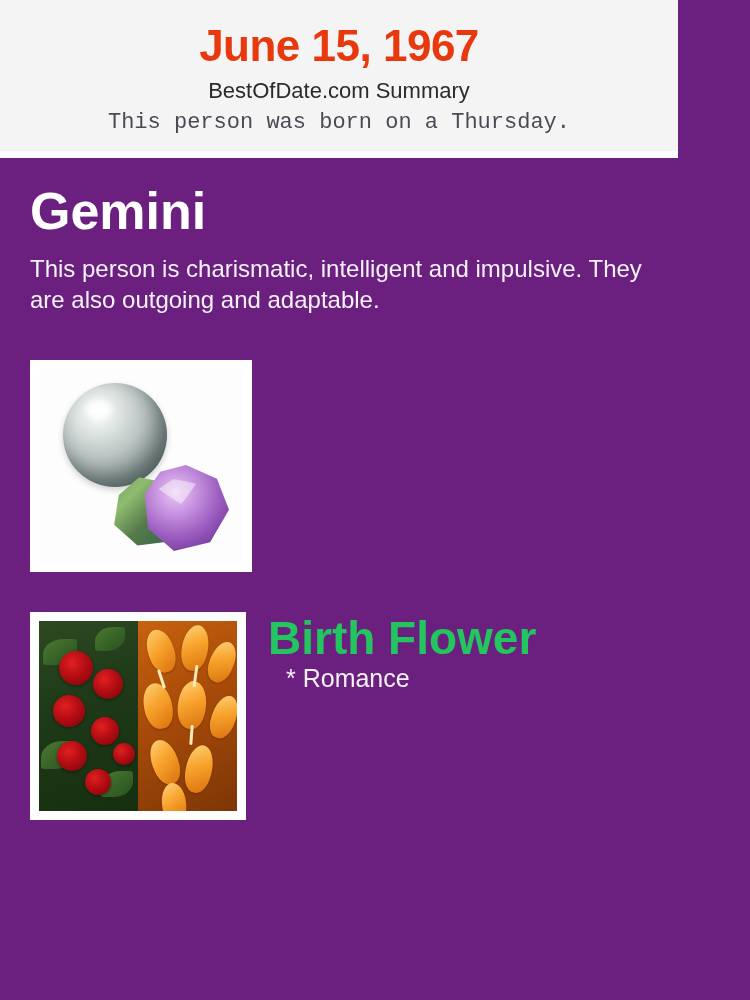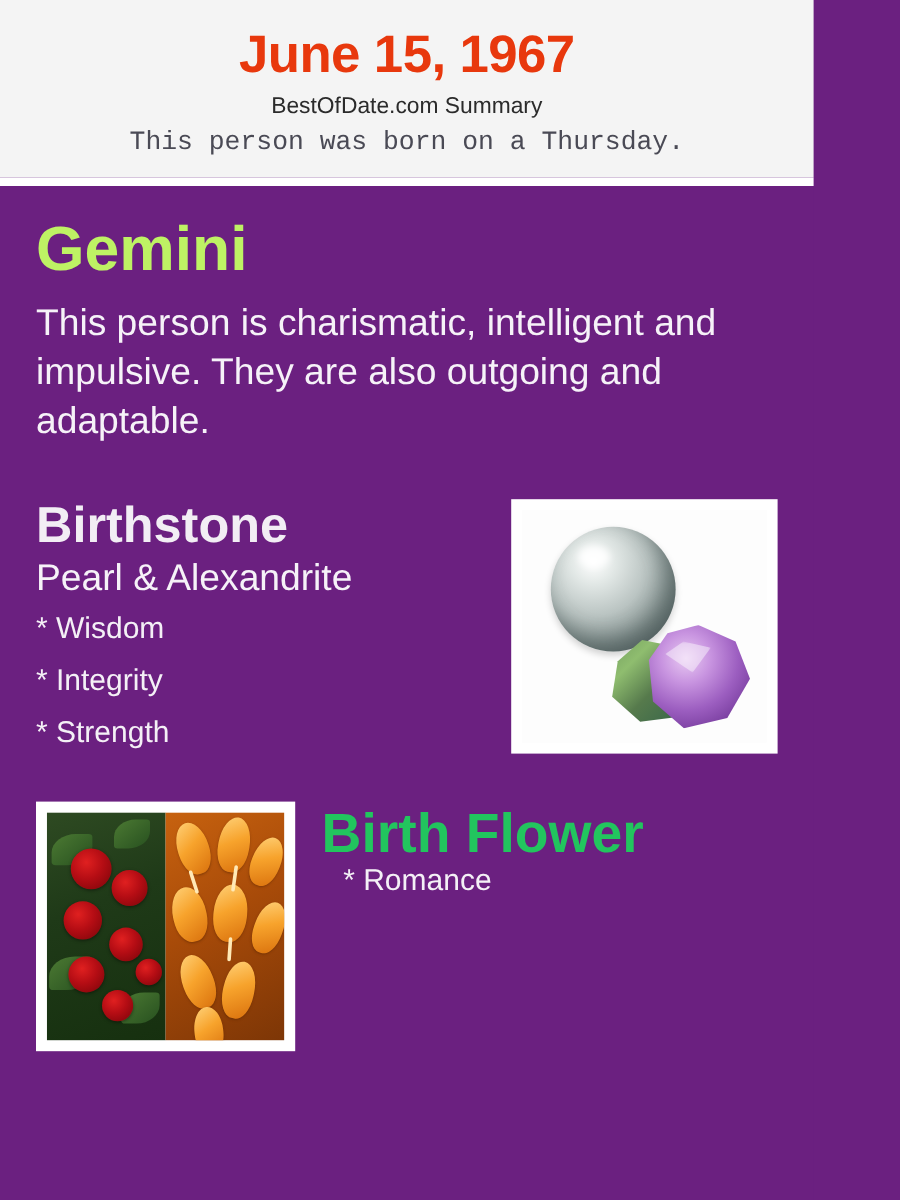--- a/index.html
+++ b/index.html
@@ -31,21 +31,21 @@
   .header-date {
     color: #e8380d;
     font-size: 44px;
     font-weight: bold;
     line-height: 1.1;
     margin: 0 0 8px 0;
     letter-spacing: -0.5px;
   }
   .header-site {
     color: #2b2b2b;
-    font-size: 19px;
+    font-size: 22px;
     line-height: 1.15;
     margin: 0 0 6px 0;
   }
   .header-sub {
     color: #4a4a55;
     font-size: 22px;
     line-height: 1.15;
     margin: 0;
     font-family: Liberation Mono, monospace;
   }
@@ -62,24 +62,24 @@
     padding: 26px 30px 0 30px;
     box-sizing: border-box;
     color: #ffffff;
   }
 
   .sign-name {
     font-size: 52px;
     font-weight: bold;
     line-height: 1.05;
     margin: 0 0 14px 0;
-    color: #bef264;
+    color: #ffffff;
   }
   .sign-desc {
-    font-size: 31px;
+    font-size: 24px;
     line-height: 1.32;
     margin: 0;
     color: #f6f2f8;
     max-width: 660px;
   }
 
   
   .stone-block {
     display: flex;
     align-items: flex-start;
@@ -277,27 +277,20 @@
   <div class="header-rule"></div>
 
   <div class="body">
 
     <div>
       <div class="sign-name">Gemini</div>
       <div class="sign-desc">This person is charismatic, intelligent and impulsive. They are also outgoing and adaptable.</div>
     </div>
 
     <div class="stone-block">
-      <div class="stone-text">
-        <div class="section-title">Birthstone</div>
-        <div class="section-sub">Pearl &amp; Alexandrite</div>
-        <div class="trait">* Wisdom</div>
-        <div class="trait">* Integrity</div>
-        <div class="trait">* Strength</div>
-      </div>
       <div class="img-frame stone-frame">
         <div class="stone-canvas">
           <div class="pearl"></div>
           <div class="rough"></div>
           <div class="gem"></div>
         </div>
       </div>
     </div>
 
     <div class="flower-block">

